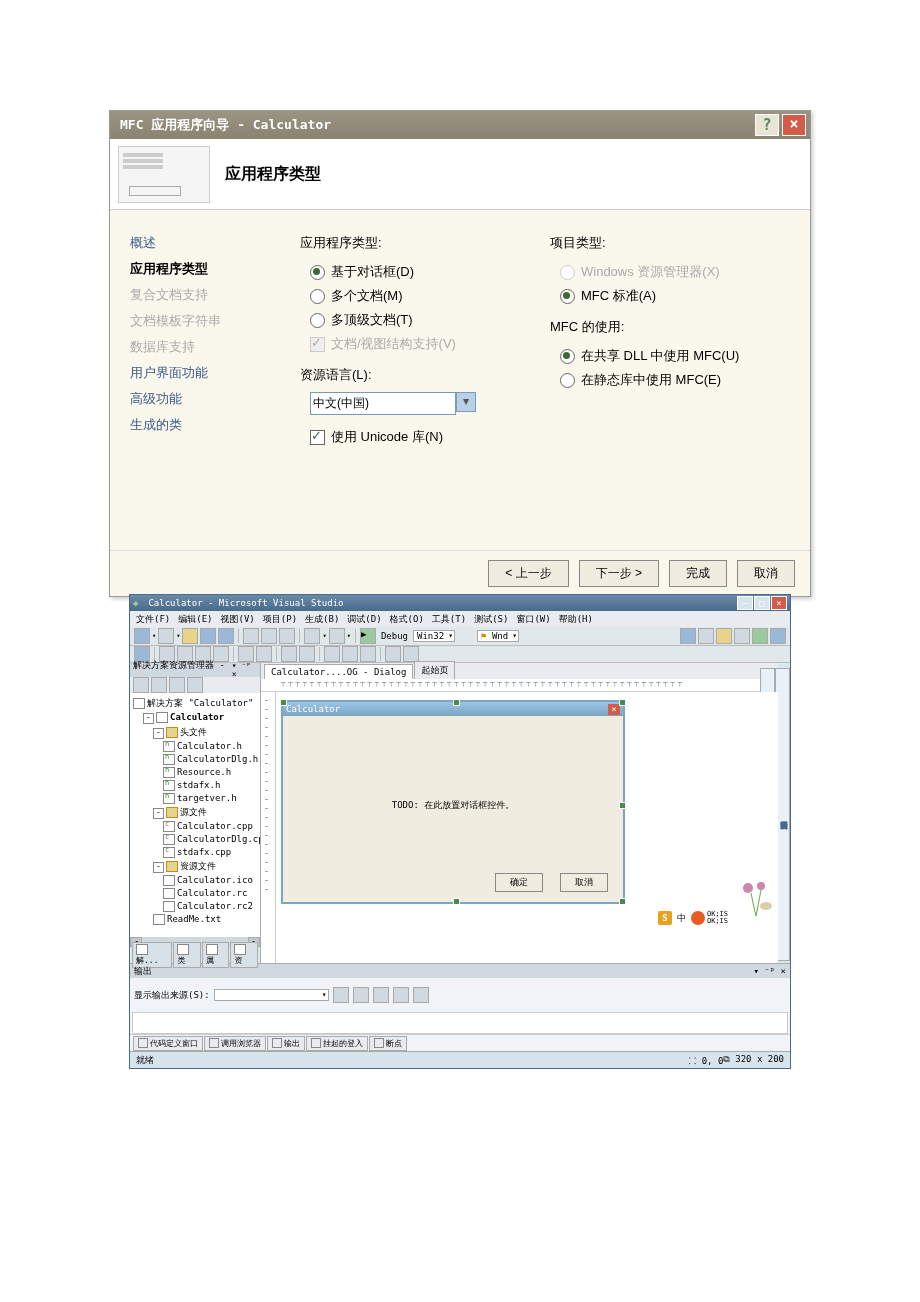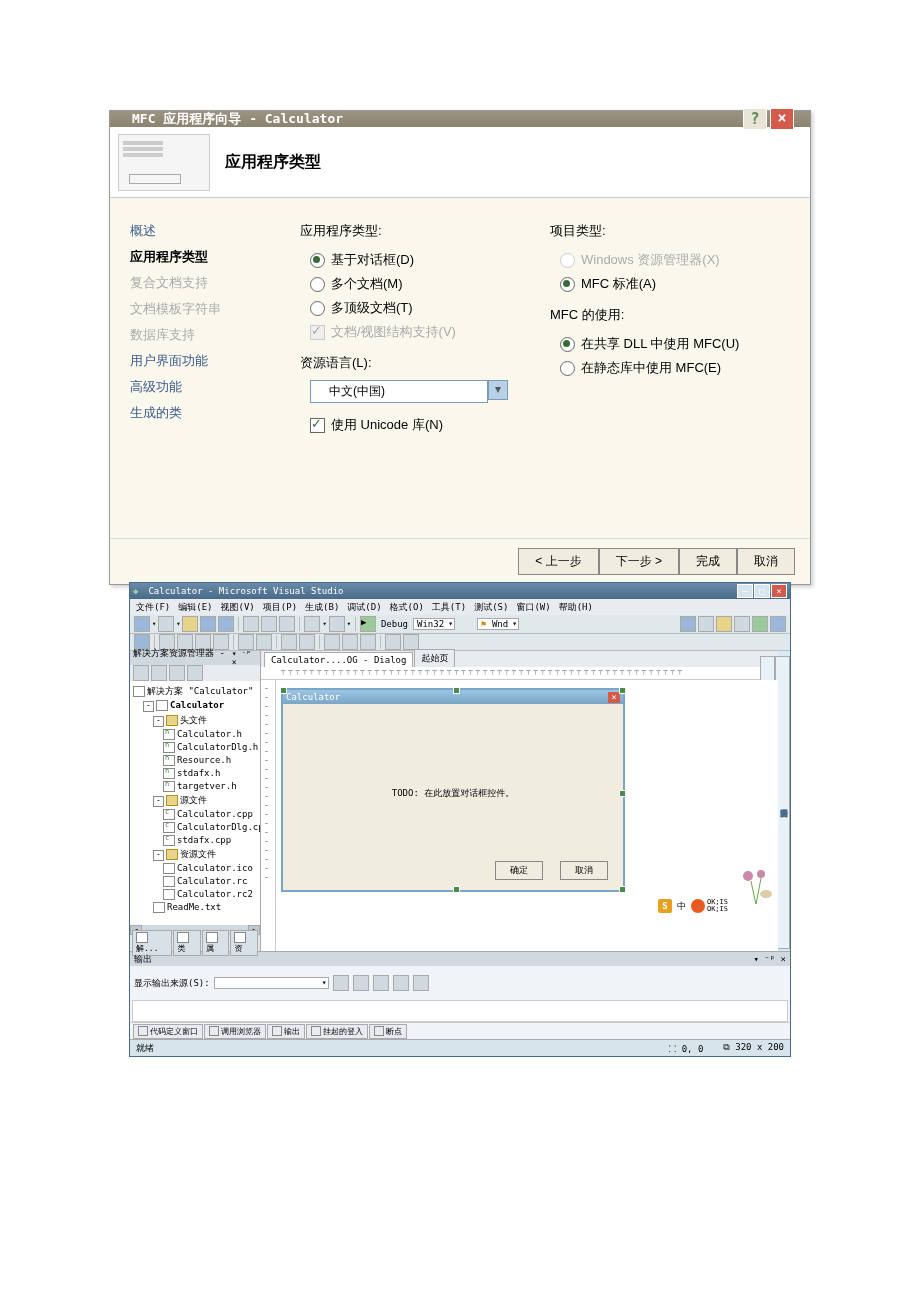--- a/index.html
+++ b/index.html
@@ -1,19 +1,19 @@
 <!DOCTYPE html>
 <html><head>
 <meta charset="utf-8">
 <style>
 body{margin:0;background:#fff;font-family:"SimSun","Microsoft YaHei",sans-serif;font-size:12px}
 .page{width:920px;margin:0 auto;padding:20px 0}
 
 .wizard{width:700px;margin:90px auto 0;border:1px solid #999;background:#faf8ed;box-shadow:2px 2px 4px rgba(0,0,0,.2)}
-.wiz-title{height:16px;background:linear-gradient(#9b9482,#8a8370);display:flex;align-items:center;padding:0 16px;color:#fff;font-weight:bold;font-family:monospace;font-size:13px}
+.wiz-title{height:28px;background:linear-gradient(#9b9482,#8a8370);display:flex;align-items:center;padding:0 4px;color:#fff;font-weight:bold;font-family:monospace;font-size:13px}
 .wiz-title-text{flex:1;padding-left:6px}
 .wiz-help{width:22px;height:20px;background:#e8e4d6;border:1px solid #fff;color:#5b8a5b;font-weight:bold;text-align:center;line-height:20px;margin-right:3px;font-size:15px}
 .wiz-close{width:22px;height:20px;background:#d45a4a;border:1px solid #fff;color:#fff;font-weight:bold;text-align:center;line-height:18px;font-size:15px}
 .wiz-header{height:70px;background:#fff;border-bottom:1px solid #ccc;display:flex;align-items:center;padding-left:8px}
 .wiz-thumb{width:90px;height:55px;border:1px solid #ccc;background:#f5f5f5;position:relative}
 .wiz-thumb::before{content:"";position:absolute;top:6px;left:4px;width:40px;height:4px;background:#ccc;box-shadow:0 6px 0 #ccc,0 12px 0 #ccc}
 .wiz-thumb::after{content:"";position:absolute;bottom:6px;left:10px;width:50px;height:8px;border:1px solid #aaa}
 .wiz-header-title{font-size:16px;font-weight:bold;margin-left:15px}
 .wiz-body{display:flex;min-height:340px}
 .wiz-nav{width:160px;padding:20px 0 0 20px}
@@ -28,23 +28,23 @@
 .radio-row.indent,.check-row.indent{padding-left:30px}
 .radio-row.dim,.check-row.dim{color:#aaa}
 .radio{width:13px;height:13px;border:1px solid #666;border-radius:50%;margin-right:6px;position:relative;background:#fff}
 .radio.sel::after{content:"";position:absolute;top:2px;left:2px;width:7px;height:7px;border-radius:50%;background:#3a6a3a}
 .radio.dim{border-color:#ccc}
 .check{width:13px;height:13px;border:1px solid #666;margin-right:6px;background:#fff;position:relative}
 .check.sel::after{content:"✓";position:absolute;top:-3px;left:0;color:#3a6a3a;font-size:13px}
 .check.dim{border-color:#ccc;background:#eee}
 .check.dim.sel::after{color:#aaa}
 .lang-sel{margin:6px 0 10px 10px}
-.lang-box{display:inline-block;border:1px solid #7a9ab5;padding:2px 18px;width:140px;background:#fff}
+.lang-box{display:inline-block;border:1px solid #7a9ab5;padding:2px 2px;width:140px;background:#fff}
 .lang-btn{display:inline-block;width:18px;height:18px;background:#b8d0e8;border:1px solid #7a9ab5;text-align:center;vertical-align:top;line-height:16px;color:#555}
-.wiz-footer{height:45px;display:flex;justify-content:flex-end;align-items:center;padding-right:15px;border-top:1px solid #ddd}
+.wiz-footer{height:45px;display:flex;justify-content:flex-end;align-items:center;padding-right:15px;gap:10px;border-top:1px solid #ddd}
 .wiz-btn{padding:4px 16px;border:1px solid #888;background:#f0ede0;font-size:12px}
 .watermark{position:relative;color:#e8e8e8;font-size:32px;font-weight:bold;text-align:center;margin-top:-40px;z-index:-1;font-family:Arial}
 .caption{margin:30px 0 15px 150px;font-size:15px}
 
 .ide{width:660px;margin:0 auto 40px;border:1px solid #4a6a8a;font-size:9px;font-family:"SimSun",monospace;position:relative;background:#f0f8fc;transform:scale(1);transform-origin:top center}
 .ide-title{height:16px;background:linear-gradient(#6a8aaa,#4a6a8a);display:flex;align-items:center;color:#fff;padding:0 3px;font-size:9px}
 .ide-title-text{flex:1;padding-left:10px}
 .ide-wbtn{width:14px;height:12px;margin-left:1px;text-align:center;line-height:12px;font-size:9px}
 .ide-wbtn.min{background:#d8e4ec;border:1px solid #fff}
 .ide-wbtn.max{background:#d8e4ec;border:1px solid #fff}
@@ -113,21 +113,21 @@
 .ide-right{width:12px;background:#d8e8f0;writing-mode:vertical-rl;text-align:center;font-size:8px;padding-top:5px;color:#4a6a8a}
 .ide-right .rtab{padding:5px 1px;border:1px solid #aaa;background:#e8f0f8;margin-bottom:2px}
 .ide-bottom{background:#f0f4f8}
 .out-hdr{height:14px;background:#d0d8e0;padding:0 4px;display:flex;align-items:center;justify-content:space-between;font-size:9px;border-top:1px solid #aaa}
 .out-tb{height:34px;display:flex;align-items:center;padding:0 4px;gap:4px;font-size:9px}
 .out-body{height:20px;background:#fff;border:1px solid #ccc;margin:0 2px}
 .out-tabs{height:16px;display:flex;align-items:center;padding:0 3px;gap:1px;font-size:8px;border-top:1px solid #ccc}
 .out-tab{padding:1px 4px;border:1px solid #aaa;background:#e8ecf0;display:flex;align-items:center;gap:2px}
 .out-tab .oico{width:8px;height:8px;border:1px solid #888}
 .ide-status{height:16px;background:#d8e4ec;display:flex;align-items:center;padding:0 6px;font-size:9px;border-top:1px solid #aaa}
-.ide-status-r{margin-left:auto;display:flex;gap:20px}
+.ide-status-r{margin-left:auto;display:flex;}
 </style>
 </head>
 <body>
 
 <div class="page">
 
 <div class="wizard">
   <div class="wiz-title">
     <span class="wiz-title-text">MFC 应用程序向导 - Calculator</span>
     <span class="wiz-help">?</span>

